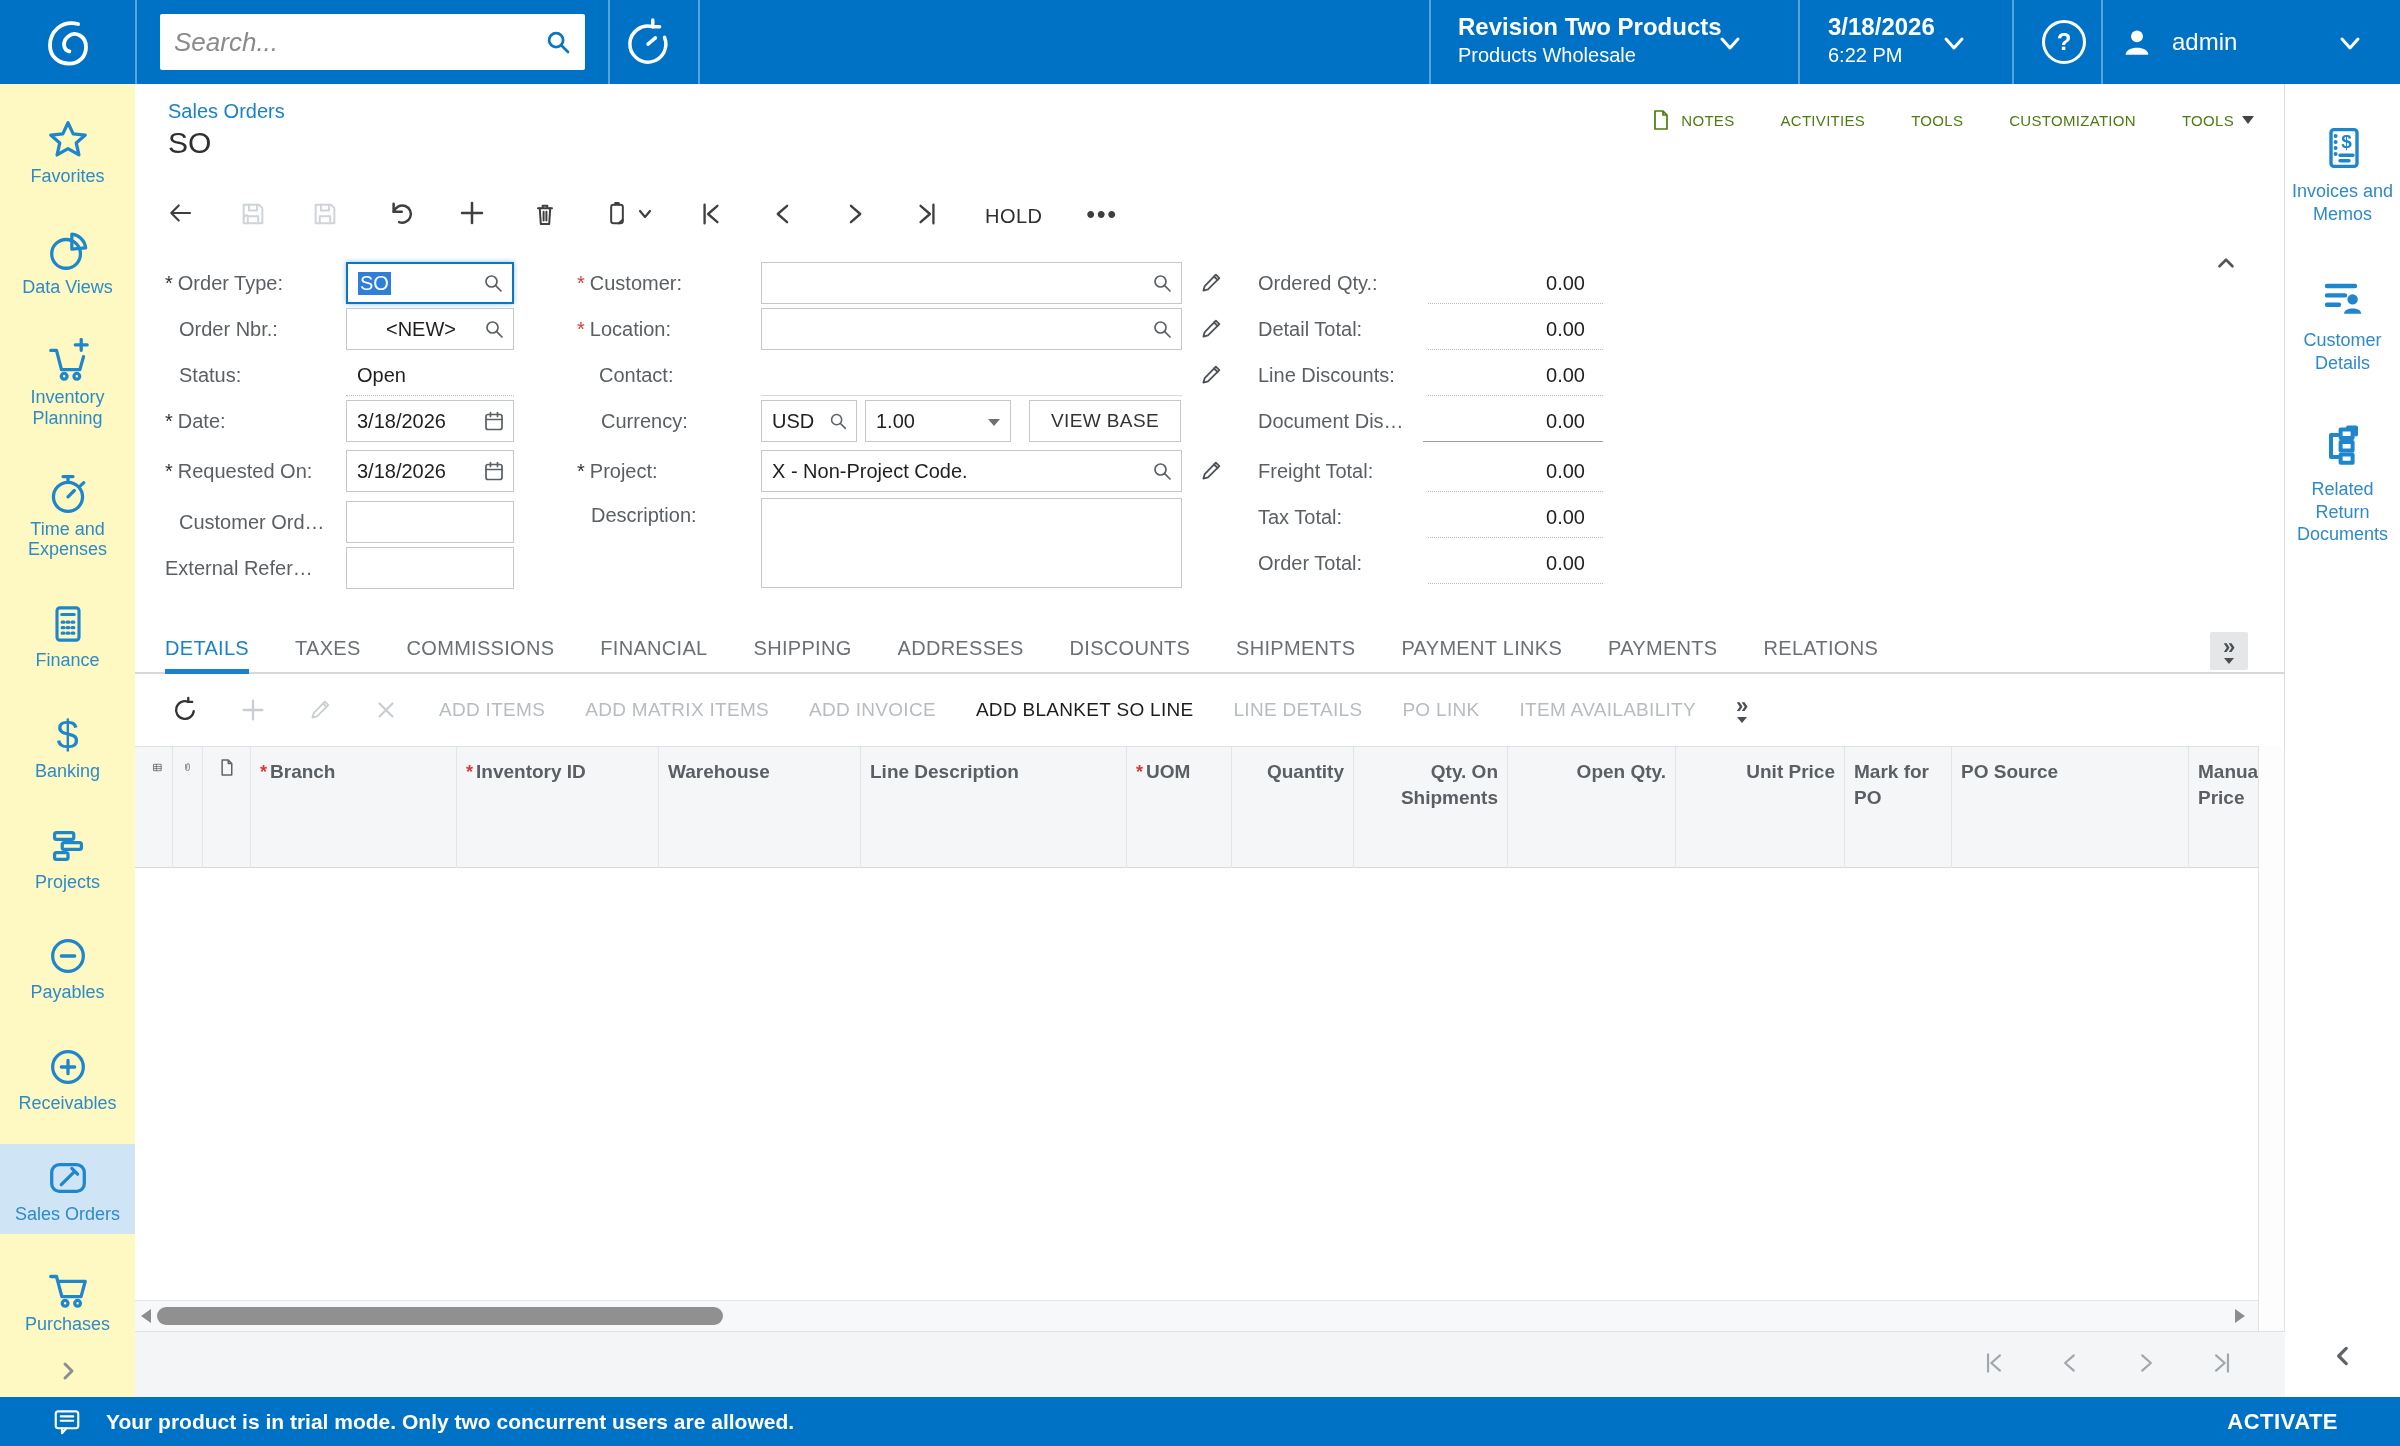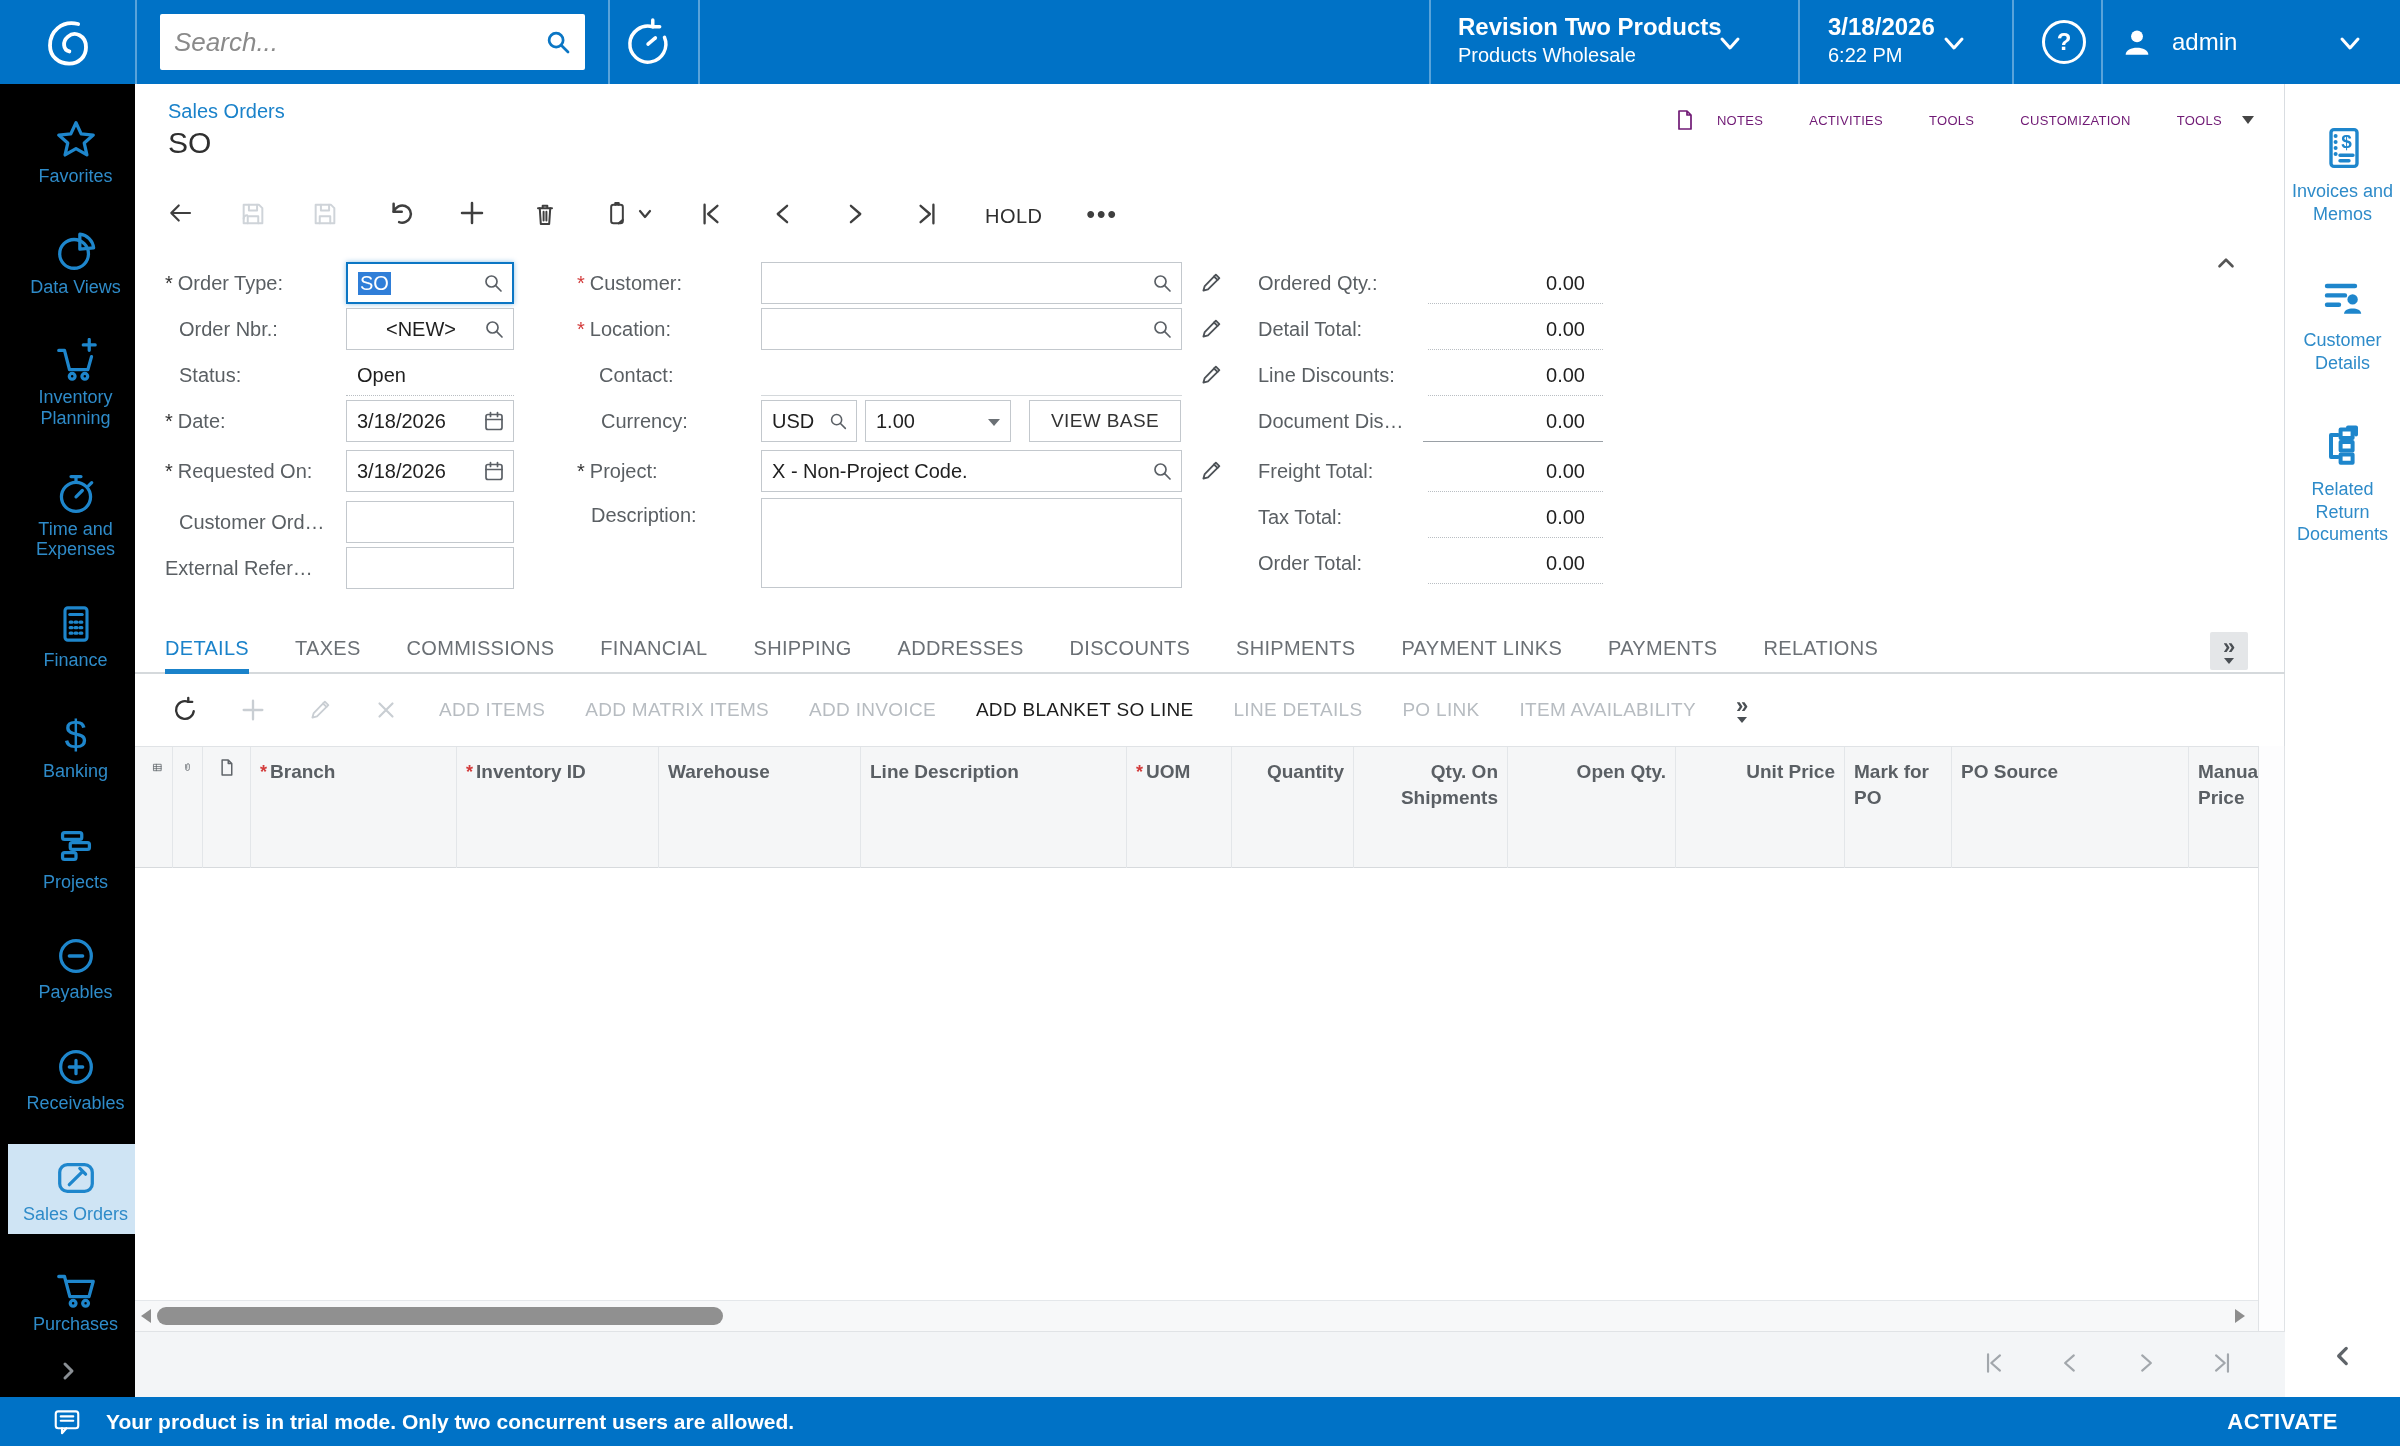--- a/index.html
+++ b/index.html
@@ -24,34 +24,34 @@
   .chev-w { color:#fff; }
   .datetime { position:absolute; left:1828px; top:13px; color:#fff; }
   .datetime .l1 { font-size:24px; font-weight:700; line-height:1.2; }
   .datetime .l2 { font-size:20px; line-height:1.3; }
   .help { position:absolute; left:2042px; top:20px; width:44px; height:44px; border:3px solid #fff; border-radius:50%;
           color:#fff; font-size:24px; font-weight:700; display:flex; align-items:center; justify-content:center; }
   .userblk { position:absolute; left:2120px; top:0; height:84px; display:flex; align-items:center; gap:18px; color:#fff; }
   .username { font-size:24px; }
 
   
-  .sidebar { position:absolute; left:0; top:84px; width:135px; height:1313px; background:#000000;padding-left:8px; }
+  .sidebar { position:absolute; left:0; top:84px; width:135px; height:1313px; background:#fef9c3; }
   .sb-item { width:135px; padding:10px 4px; display:flex; flex-direction:column; align-items:center; margin-bottom:20px; cursor:pointer; }
   .sb-item .sbi { color:#1e86cc; height:48px; display:flex; align-items:center; justify-content:center; }
   .sb-item .sbl { margin-top:2px; font-size:18px; color:#2e8bc9; text-align:center; line-height:1.15; max-width:118px; }
   .sb-item.sel { background:#cfe4f4; }
   .sb-dollar { font-size:40px; color:#1e86cc; font-weight:400; line-height:44px; }
   .sb-expand { position:absolute; bottom:14px; left:0; width:135px; display:flex; justify-content:center; color:#8a8f94; }
 
   
   .main { position:absolute; left:135px; top:84px; width:2150px; height:1313px; background:#fff; border-right:1px solid #d9dde1; }
   .breadcrumb { position:absolute; left:33px; top:16px; font-size:20px; color:#1a82ca; cursor:pointer; }
   .pagetitle { position:absolute; left:33px; top:42px; font-size:30px; color:#2f2f2f; }
   .hlinks { position:absolute; right:30px; top:24px; display:flex; align-items:center; gap:46px; }
-  .hlink { font-size:13px; color:#701a75; letter-spacing:.3px; display:flex; align-items:center; gap:20px; cursor:pointer; }
+  .hlink { font-size:15px; color:#4d7c0f; letter-spacing:.3px; display:flex; align-items:center; gap:8px; cursor:pointer; }
   .tri-dn { display:inline-block; width:0; height:0; border-left:6px solid transparent; border-right:6px solid transparent; border-top:8px solid #454545; }
 
   .toolbar { position:absolute; left:30px; top:98px; height:46px; display:flex; align-items:flex-end; gap:44px; }
   .tbtn { color:#3f3f3f; cursor:pointer; display:flex; align-items:center; }
   .tbtn.dis { color:#cfd4d9; cursor:default; }
   .hold { font-size:20px; color:#2f2f2f; letter-spacing:.5px; cursor:pointer; }
   .dots { font-size:24px; font-weight:700; color:#3f3f3f; letter-spacing:2px; cursor:pointer; }
   .collapse-chev { position:absolute; right:45px; top:166px; color:#555; cursor:pointer; }
 
   

